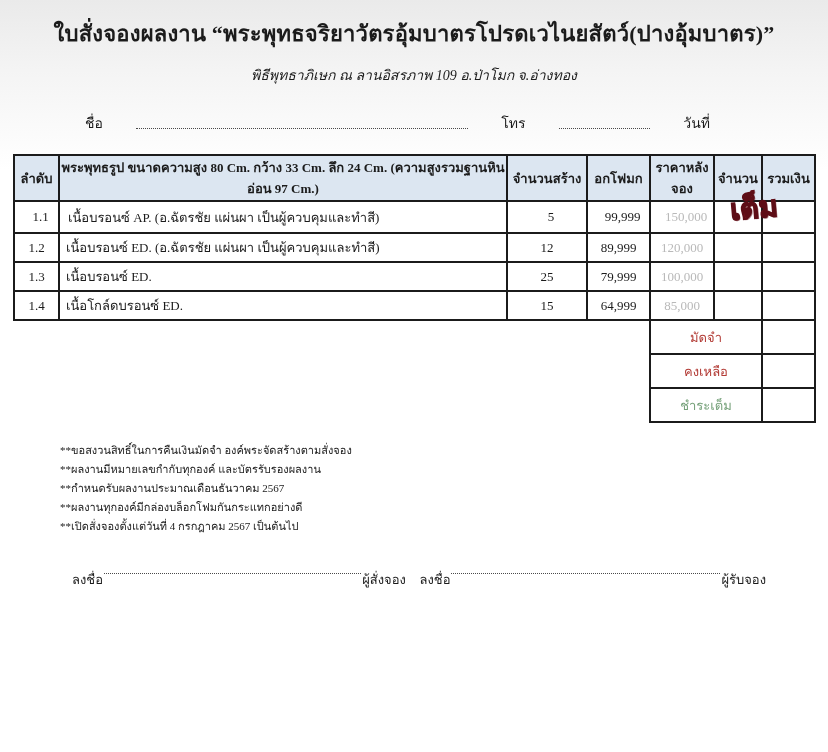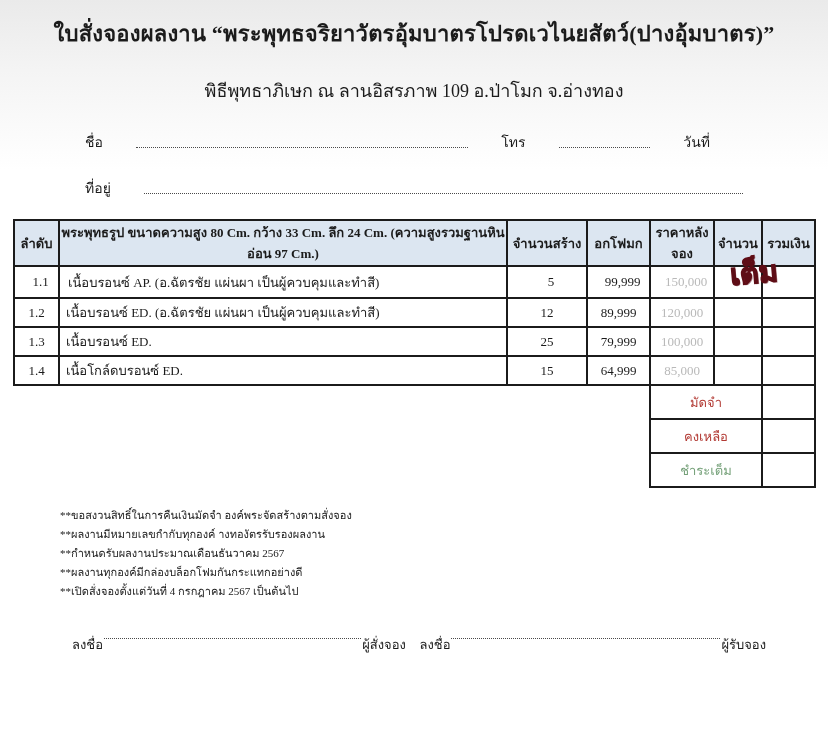--- a/index.html
+++ b/index.html
@@ -8,21 +8,21 @@
     background:linear-gradient(180deg,#eaeaea 0px,#f4f4f4 70px,#ffffff 170px,#ffffff 100%);
     font-family:"Liberation Serif","DejaVu Serif",serif;
     color:#1b1b1b;
     -webkit-font-smoothing:antialiased;
   }
   .title{
     text-align:center;margin:16px 10px 0 10px;
     font-size:22px;font-weight:bold;letter-spacing:.2px;
   }
   .subtitle{
-    text-align:center;margin-top:25px;font-size:18px;
+    text-align:center;margin-top:13px;font-size:14px;font-style:italic;
   }
   
   .form-area{margin:30px 84px 0 85px;font-size:14px;}
   .form-line{display:flex;align-items:flex-end;margin-top:30px;gap:32px;}
   .form-line .lbl{white-space:nowrap;line-height:1.15;}
   .dots{border-bottom:1.5px dotted #4a4a4a;margin:0 1px 3px 1px;}
   .d-name{width:348px;}
   .d-phone{width:96px;}
   .d-date{flex:1;}
   .d-addr{flex:1;}
@@ -75,24 +75,20 @@
 <div class="subtitle">พิธีพุทธาภิเษก ณ ลานอิสรภาพ 109 อ.ป่าโมก จ.อ่างทอง</div>
 
 <div class="form-area">
   <div class="form-line">
     <span class="lbl">ชื่อ</span>
     <span class="dots d-name"></span>
     <span class="lbl">โทร</span>
     <span class="dots d-phone"></span>
     <span class="lbl">วันที่</span>
     <span class="dots d-date"></span>
-  </div>
-  <div class="form-line">
-    <span class="lbl">ที่อยู่</span>
-    <span class="dots d-addr"></span>
   </div>
 </div>
 
 <div class="table-wrap">
   <table class="main-table">
     <colgroup>
       <col style="width:45px">
         <col style="width:448px">
         <col style="width:80px">
       <col style="width:63px">
@@ -166,21 +162,21 @@
         <td class="s-value"></td>
       </tr>
     </tbody>
   </table>
 
   <div class="stamp" style="color: rgb(158, 27, 38);">เต็ม</div>
 </div>
 
 <div class="notes">
   <div class="note">**ขอสงวนสิทธิ์ในการคืนเงินมัดจำ องค์พระจัดสร้างตามสั่งจอง</div>
-  <div class="note">**ผลงานมีหมายเลขกำกับทุกองค์  างทองัตรรับรองผลงาน</div>
+  <div class="note">**ผลงานมีหมายเลขกำกับทุกองค์  และบัตรรับรองผลงาน</div>
   <div class="note">**กำหนดรับผลงานประมาณเดือนธันวาคม 2567</div>
   <div class="note">**ผลงานทุกองค์มีกล่องบล็อกโฟมกันกระแทกอย่างดี</div>
   <div class="note">**เปิดสั่งจองตั้งแต่วันที่ 4 กรกฎาคม 2567 เป็นต้นไป</div>
 </div>
 
 <div class="sign-row">
   <span class="lbl">ลงชื่อ</span>
   <span class="dots d-sign1"></span>
   <span class="lbl">ผู้สั่งจอง</span>
   <span class="sign-gap"></span>

